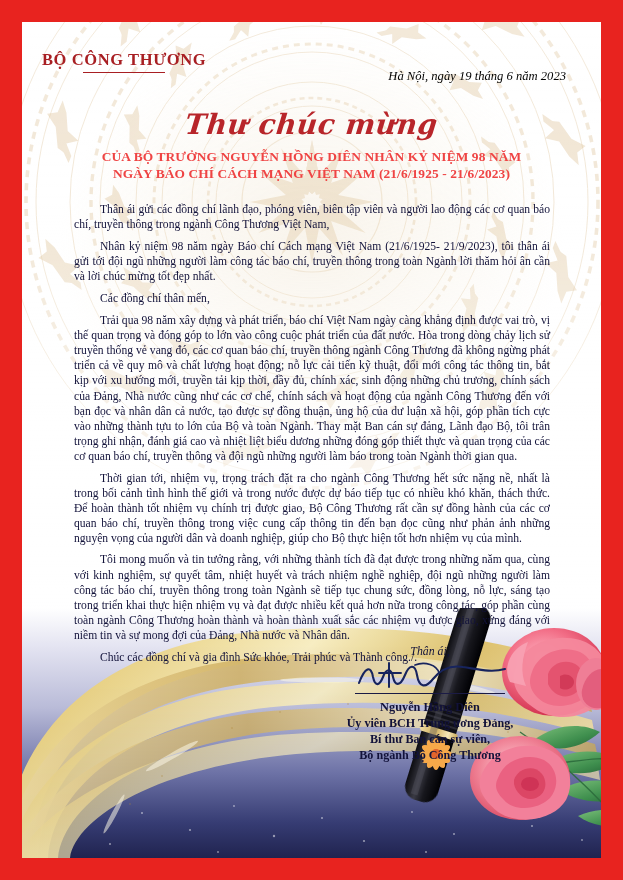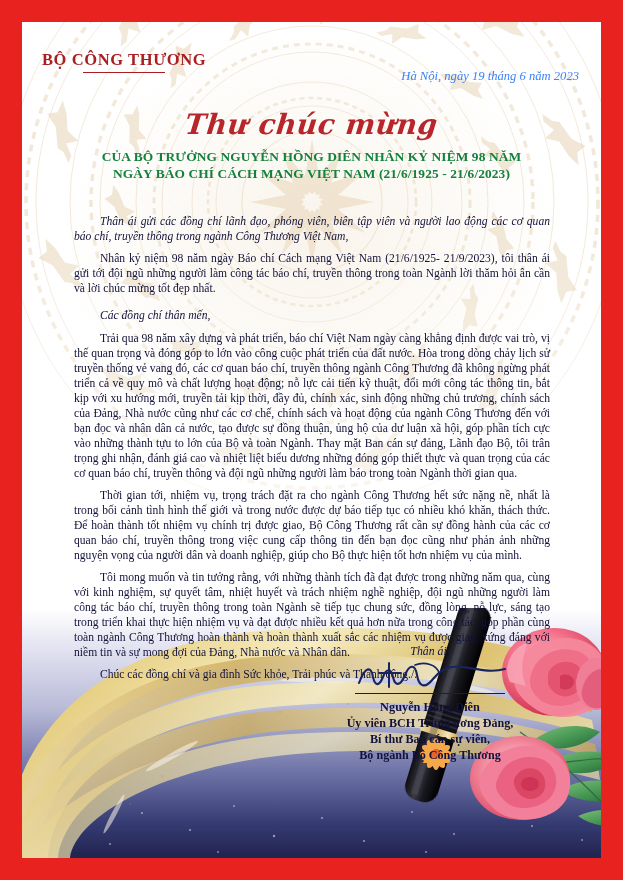--- a/index.html
+++ b/index.html
@@ -38,46 +38,46 @@
   .masthead{position:absolute;left:20px;top:30px;}
   .masthead .ministry{
     font-size:16.5px;font-weight:bold;color:#a81f23;
     letter-spacing:.6px;line-height:1;
   }
   .masthead .rule{
     margin:3px auto 0;width:82px;height:1.4px;background:#a81f23;
   }
 
   .dateline{
-    position:absolute;right:22px;top:47px;
-    font-style:italic;font-size:12.6px;color:#3b82f6;white-space:nowrap;
+    position:absolute;right:35px;top:47px;
+    font-style:italic;font-size:12.6px;color:#000000;white-space:nowrap;
   }
 
   .title-script{
     position:absolute;left:0;top:86px;width:579px;text-align:center;
     font-family:"DejaVu Serif",serif;
     font-style:italic;font-weight:bold;
     font-size:28px;color:#b8252a;
     letter-spacing:.5px;
     transform:skewX(-6deg);
   }
 
   .title-main{
     position:absolute;left:0;top:127px;width:579px;text-align:center;
-    color:#15803d;font-weight:bold;font-size:13.4px;line-height:16.5px;
+    color:#ef4444;font-weight:bold;font-size:13.4px;line-height:16.5px;
     letter-spacing:.1px;
   }
 
   .body{
     position:absolute;left:52px;top:180px;width:476px;
     color:#12123a;font-size:11.6px;line-height:15.1px;
     text-align:justify;
   }
   .body p{margin:0 0 6.5px 0;text-indent:26px;}
-  .body p.salut{font-style:italic;margin-bottom:7px;margin-top:12px;}
+  .body p.salut{margin-bottom:7px;}
   .body p.last{margin-bottom:0;}
 
   .sign{
     position:absolute;right:46px;top:622px;width:250px;text-align:center;
     color:#12123a;
   }
   .sign .than{font-style:italic;font-size:11.8px;}
   .sign .sigwrap{height:34px;position:relative;}
   .sign .sigwrap svg{position:absolute;left:50%;top:0;transform:translateX(-50%);}
   .sign .sline{width:150px;height:1px;background:#1b1b45;margin:0 auto 5px;}

